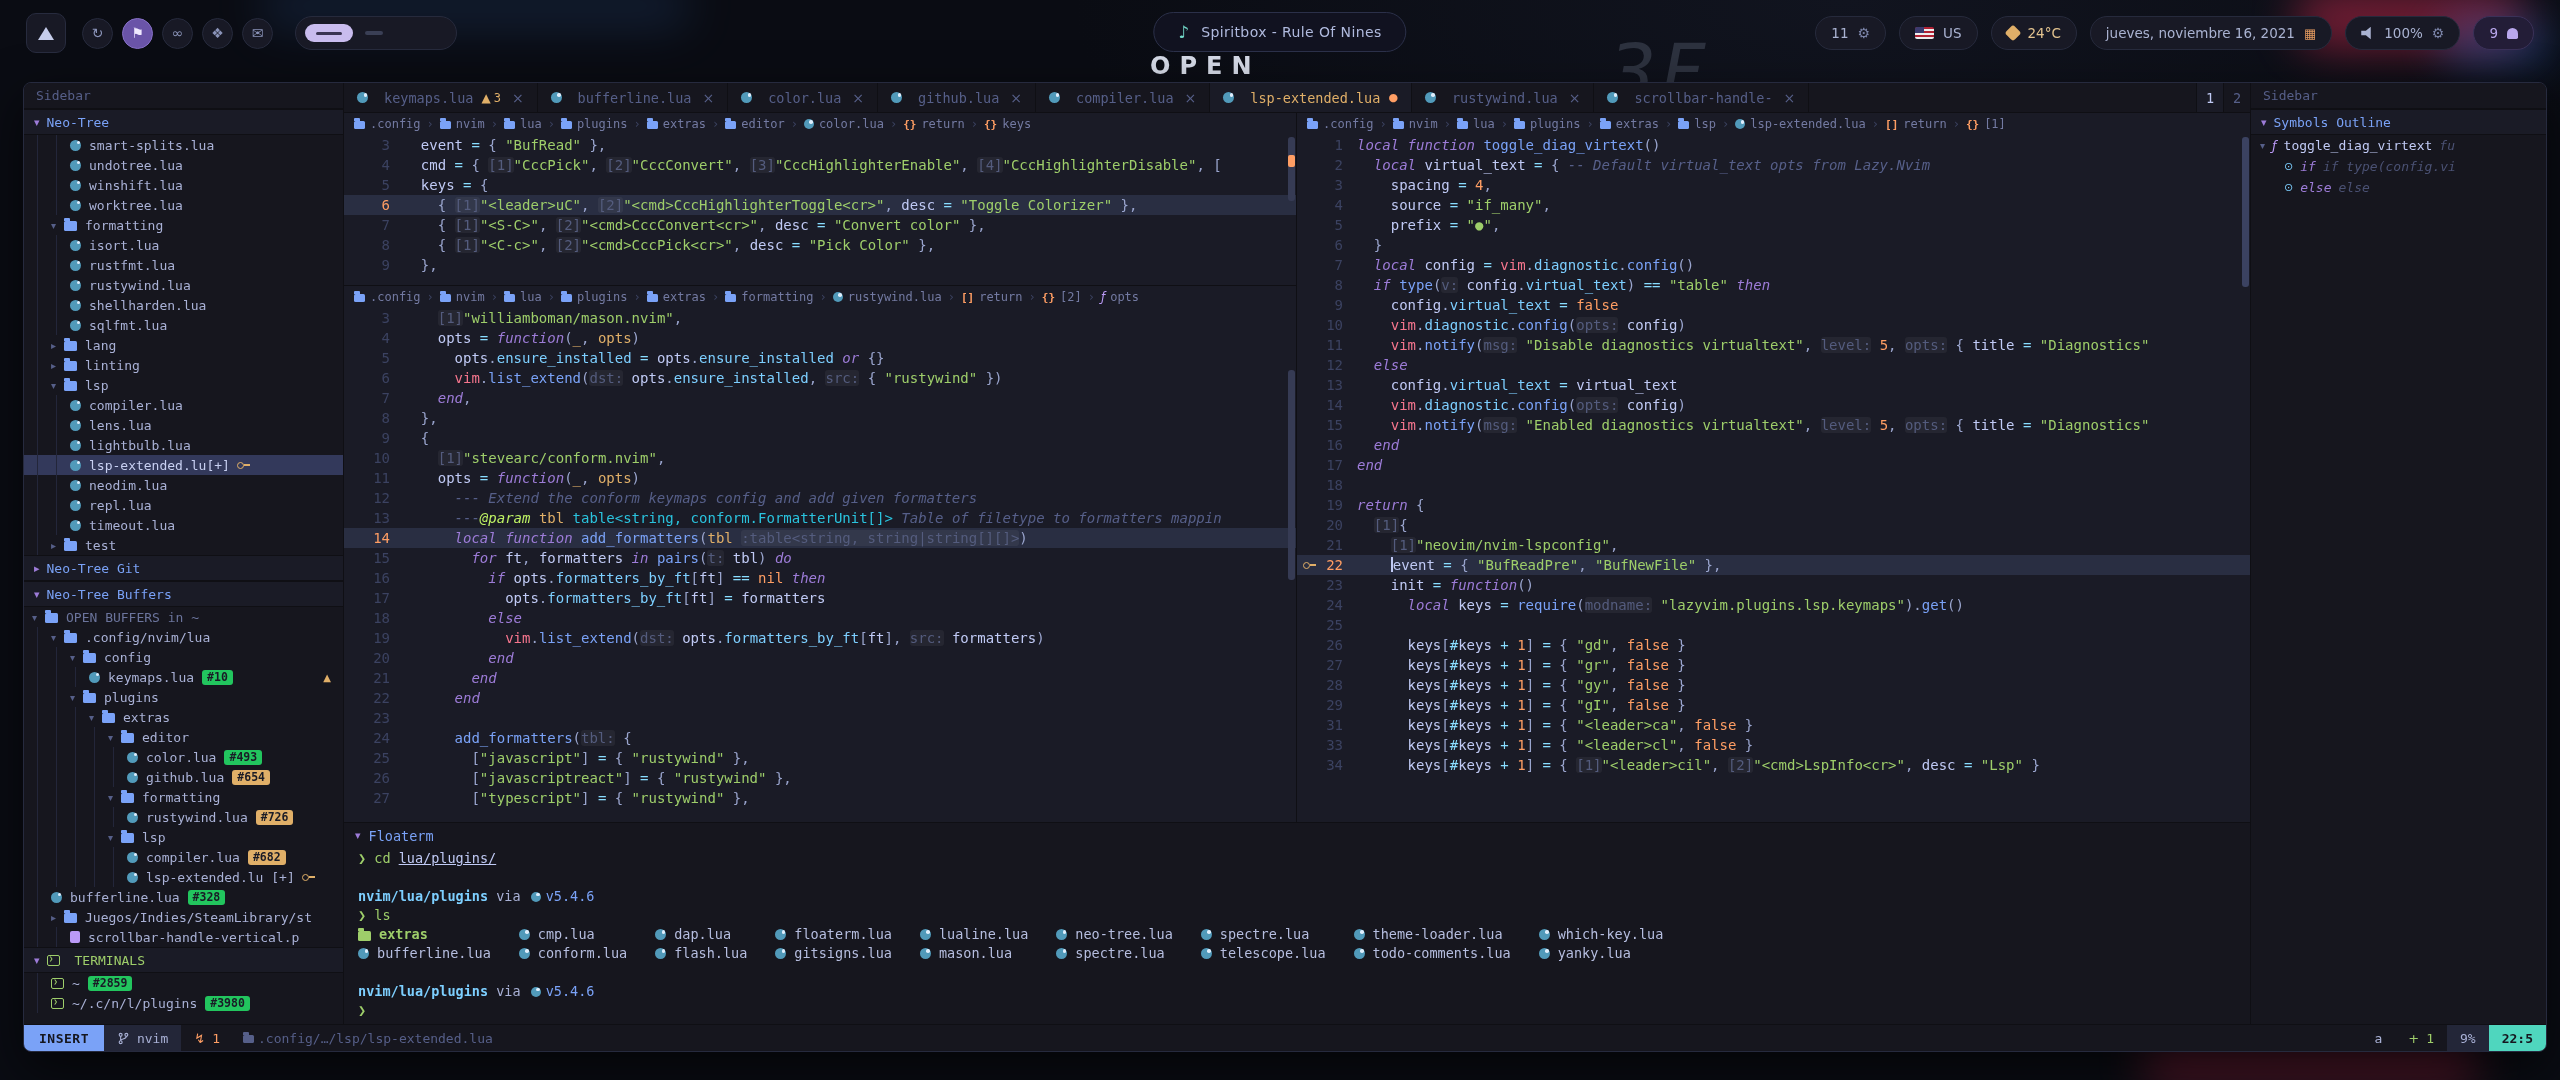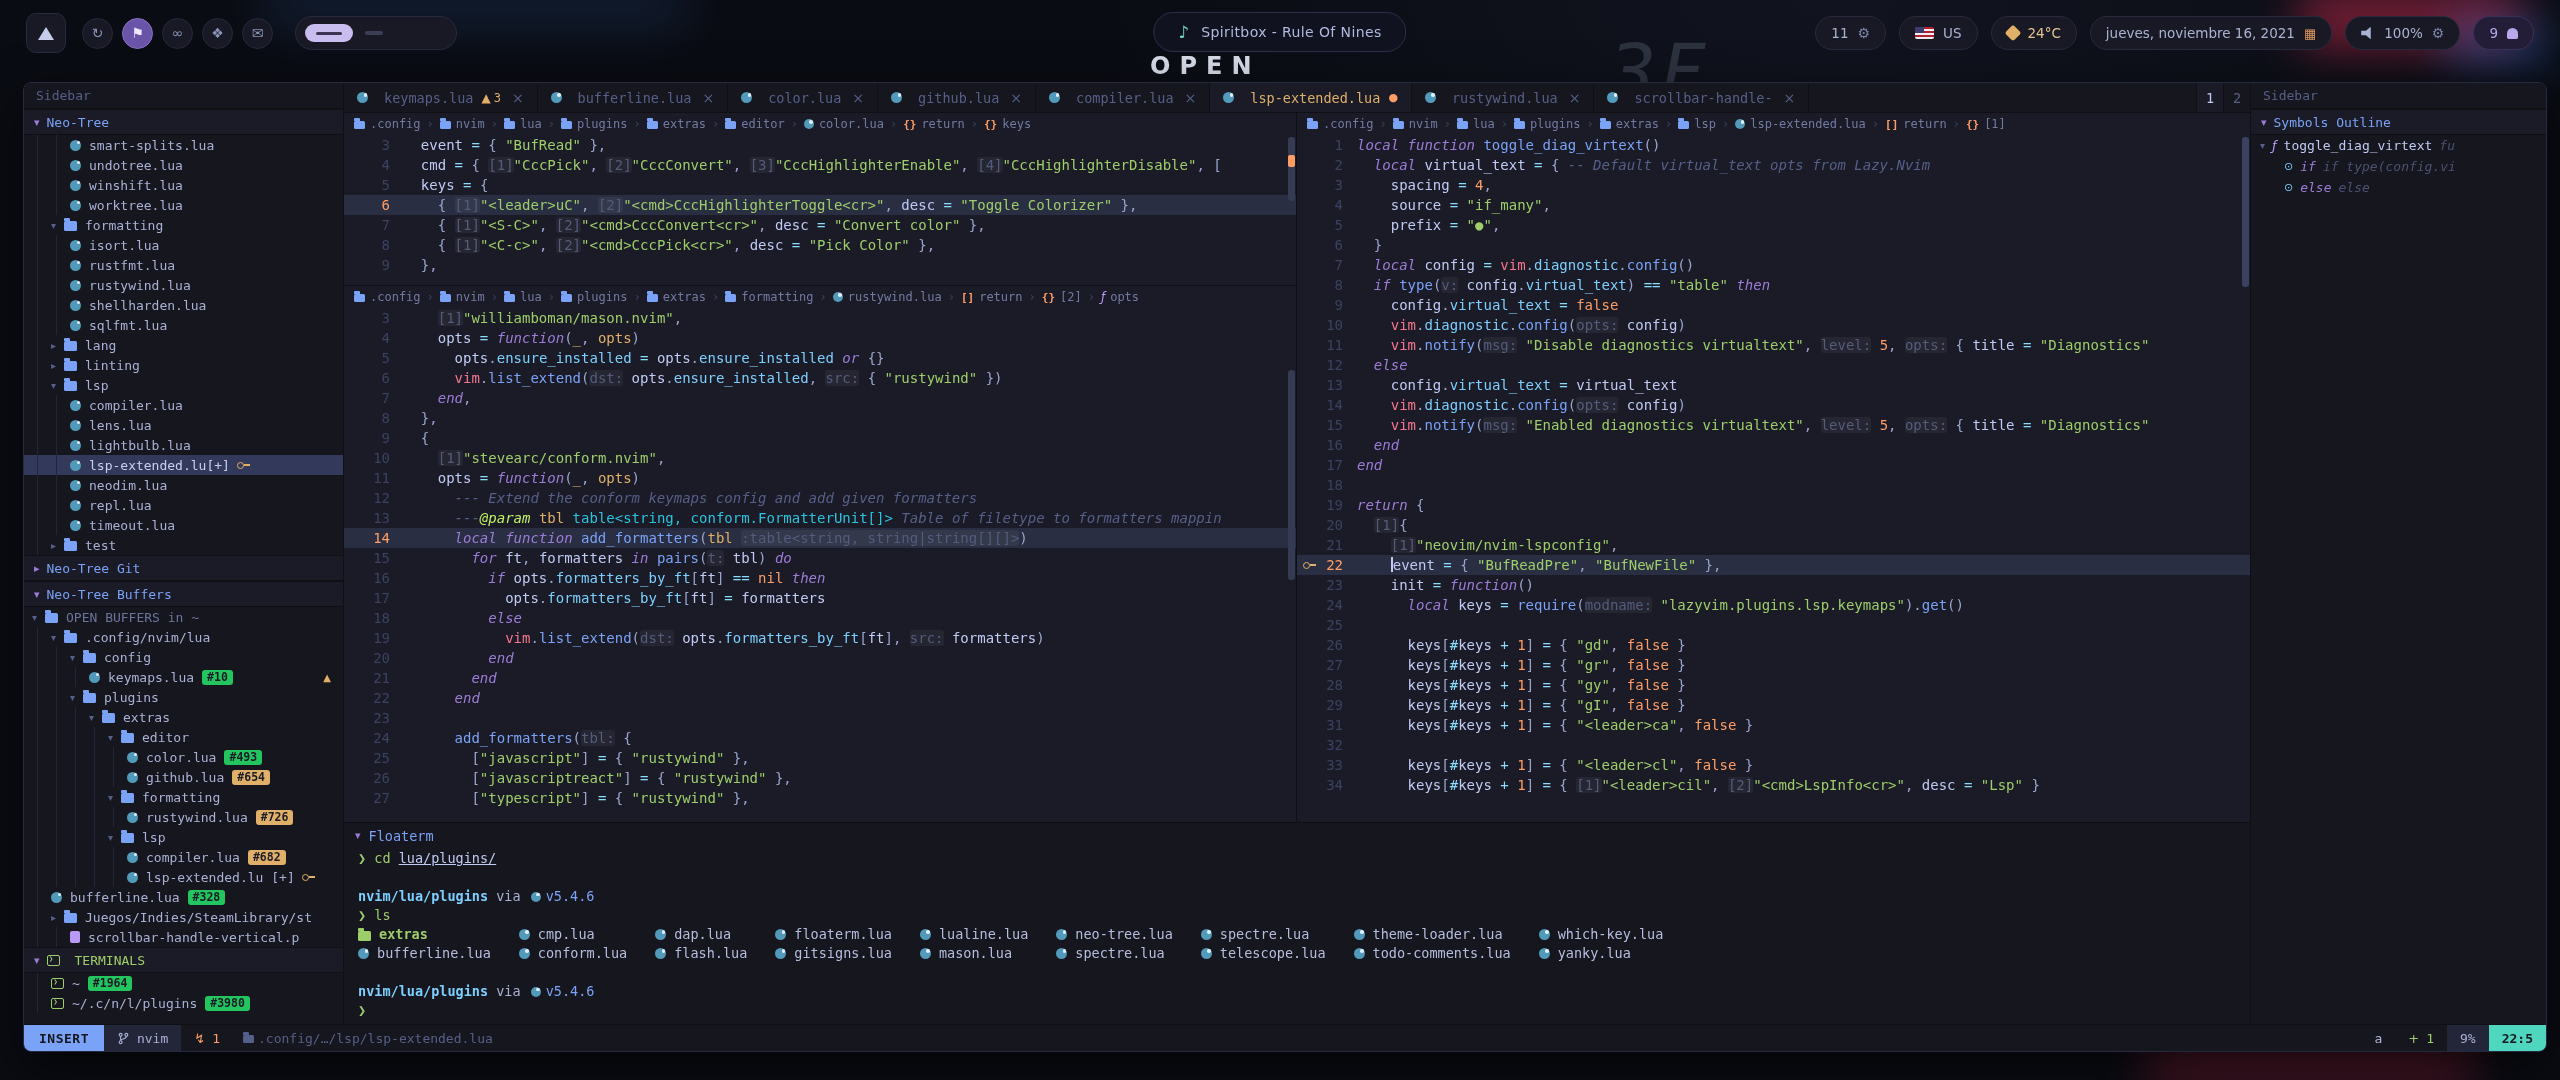--- a/index.html
+++ b/index.html
@@ -505,21 +505,21 @@
           </div>
           <div class="nt-header terminals">
             <span class="chev g">▾</span>
             <span class="icn termicon"></span>
             <span>TERMINALS</span>
           </div>
           <div class="nt-item">
             <span class="guide"></span>
             <span class="icn termicon"></span>
             <span class="lbl">~</span>
-            <span class="badge green">#1964</span>
+            <span class="badge green">#2859</span>
           </div>
           <div class="nt-item">
             <span class="guide"></span>
             <span class="icn termicon"></span>
             <span class="lbl">~/.c/n/l/plugins</span>
             <span class="badge green">#3980</span>
           </div>
         </div>
     </aside>
 
@@ -793,21 +793,20 @@
                 <div class="cl"><span class="sign"></span><span class="num">21</span><span class="lt"><span class="tok-p">    </span><span class="tok-i">[1]</span><span class="tok-s">"neovim/nvim-lspconfig"</span><span class="tok-p">,</span></span></div>
                 <div class="cl active"><span class="sign"><span class="icn keymark"></span></span><span class="num">22</span><span class="lt"><span class="tok-p">    </span><span class="tok-caret"></span><span class="tok-v">event </span><span class="tok-o">= </span><span class="tok-p">{ </span><span class="tok-s">"BufReadPre"</span><span class="tok-p">, </span><span class="tok-s">"BufNewFile"</span><span class="tok-p"> },</span></span></div>
                 <div class="cl"><span class="sign"></span><span class="num">23</span><span class="lt"><span class="tok-v">    init </span><span class="tok-o">= </span><span class="tok-k">function</span><span class="tok-p">()</span></span></div>
                 <div class="cl"><span class="sign"></span><span class="num">24</span><span class="lt"><span class="tok-k">      local </span><span class="tok-v">keys </span><span class="tok-o">= </span><span class="tok-f">require</span><span class="tok-p">(</span><span class="tok-i">modname:</span><span class="tok-s"> "lazyvim.plugins.lsp.keymaps"</span><span class="tok-p">).</span><span class="tok-f">get</span><span class="tok-p">()</span></span></div>
                 <div class="cl"><span class="sign"></span><span class="num">25</span><span class="lt"></span></div>
                 <div class="cl"><span class="sign"></span><span class="num">26</span><span class="lt"><span class="tok-v">      keys</span><span class="tok-p">[</span><span class="tok-o">#</span><span class="tok-v">keys </span><span class="tok-o">+ </span><span class="tok-n">1</span><span class="tok-p">] </span><span class="tok-o">= </span><span class="tok-p">{ </span><span class="tok-s">"gd"</span><span class="tok-p">, </span><span class="tok-n">false</span><span class="tok-p"> }</span></span></div>
                 <div class="cl"><span class="sign"></span><span class="num">27</span><span class="lt"><span class="tok-v">      keys</span><span class="tok-p">[</span><span class="tok-o">#</span><span class="tok-v">keys </span><span class="tok-o">+ </span><span class="tok-n">1</span><span class="tok-p">] </span><span class="tok-o">= </span><span class="tok-p">{ </span><span class="tok-s">"gr"</span><span class="tok-p">, </span><span class="tok-n">false</span><span class="tok-p"> }</span></span></div>
                 <div class="cl"><span class="sign"></span><span class="num">28</span><span class="lt"><span class="tok-v">      keys</span><span class="tok-p">[</span><span class="tok-o">#</span><span class="tok-v">keys </span><span class="tok-o">+ </span><span class="tok-n">1</span><span class="tok-p">] </span><span class="tok-o">= </span><span class="tok-p">{ </span><span class="tok-s">"gy"</span><span class="tok-p">, </span><span class="tok-n">false</span><span class="tok-p"> }</span></span></div>
                 <div class="cl"><span class="sign"></span><span class="num">29</span><span class="lt"><span class="tok-v">      keys</span><span class="tok-p">[</span><span class="tok-o">#</span><span class="tok-v">keys </span><span class="tok-o">+ </span><span class="tok-n">1</span><span class="tok-p">] </span><span class="tok-o">= </span><span class="tok-p">{ </span><span class="tok-s">"gI"</span><span class="tok-p">, </span><span class="tok-n">false</span><span class="tok-p"> }</span></span></div>
                 <div class="cl"><span class="sign"></span><span class="num">31</span><span class="lt"><span class="tok-v">      keys</span><span class="tok-p">[</span><span class="tok-o">#</span><span class="tok-v">keys </span><span class="tok-o">+ </span><span class="tok-n">1</span><span class="tok-p">] </span><span class="tok-o">= </span><span class="tok-p">{ </span><span class="tok-s">"&lt;leader&gt;ca"</span><span class="tok-p">, </span><span class="tok-n">false</span><span class="tok-p"> }</span></span></div>
-                <div class="cl"><span class="sign"></span><span class="num">32</span><span class="lt"></span></div>
                 <div class="cl"><span class="sign"></span><span class="num">33</span><span class="lt"><span class="tok-v">      keys</span><span class="tok-p">[</span><span class="tok-o">#</span><span class="tok-v">keys </span><span class="tok-o">+ </span><span class="tok-n">1</span><span class="tok-p">] </span><span class="tok-o">= </span><span class="tok-p">{ </span><span class="tok-s">"&lt;leader&gt;cl"</span><span class="tok-p">, </span><span class="tok-n">false</span><span class="tok-p"> }</span></span></div>
                 <div class="cl"><span class="sign"></span><span class="num">34</span><span class="lt"><span class="tok-v">      keys</span><span class="tok-p">[</span><span class="tok-o">#</span><span class="tok-v">keys </span><span class="tok-o">+ </span><span class="tok-n">1</span><span class="tok-p">] </span><span class="tok-o">= </span><span class="tok-p">{ </span><span class="tok-i">[1]</span><span class="tok-s">"&lt;leader&gt;cil"</span><span class="tok-p">, </span><span class="tok-i">[2]</span><span class="tok-s">"&lt;cmd&gt;LspInfo&lt;cr&gt;"</span><span class="tok-p">, </span><span class="tok-v">desc </span><span class="tok-o">= </span><span class="tok-s">"Lsp"</span><span class="tok-p"> }</span></span></div>
               </div>
               <div class="pane-scrollbar">
                 <div class="sb-handle"></div>
               </div>
             </section>
         </div>
       </div>
       <div class="floaterm">

